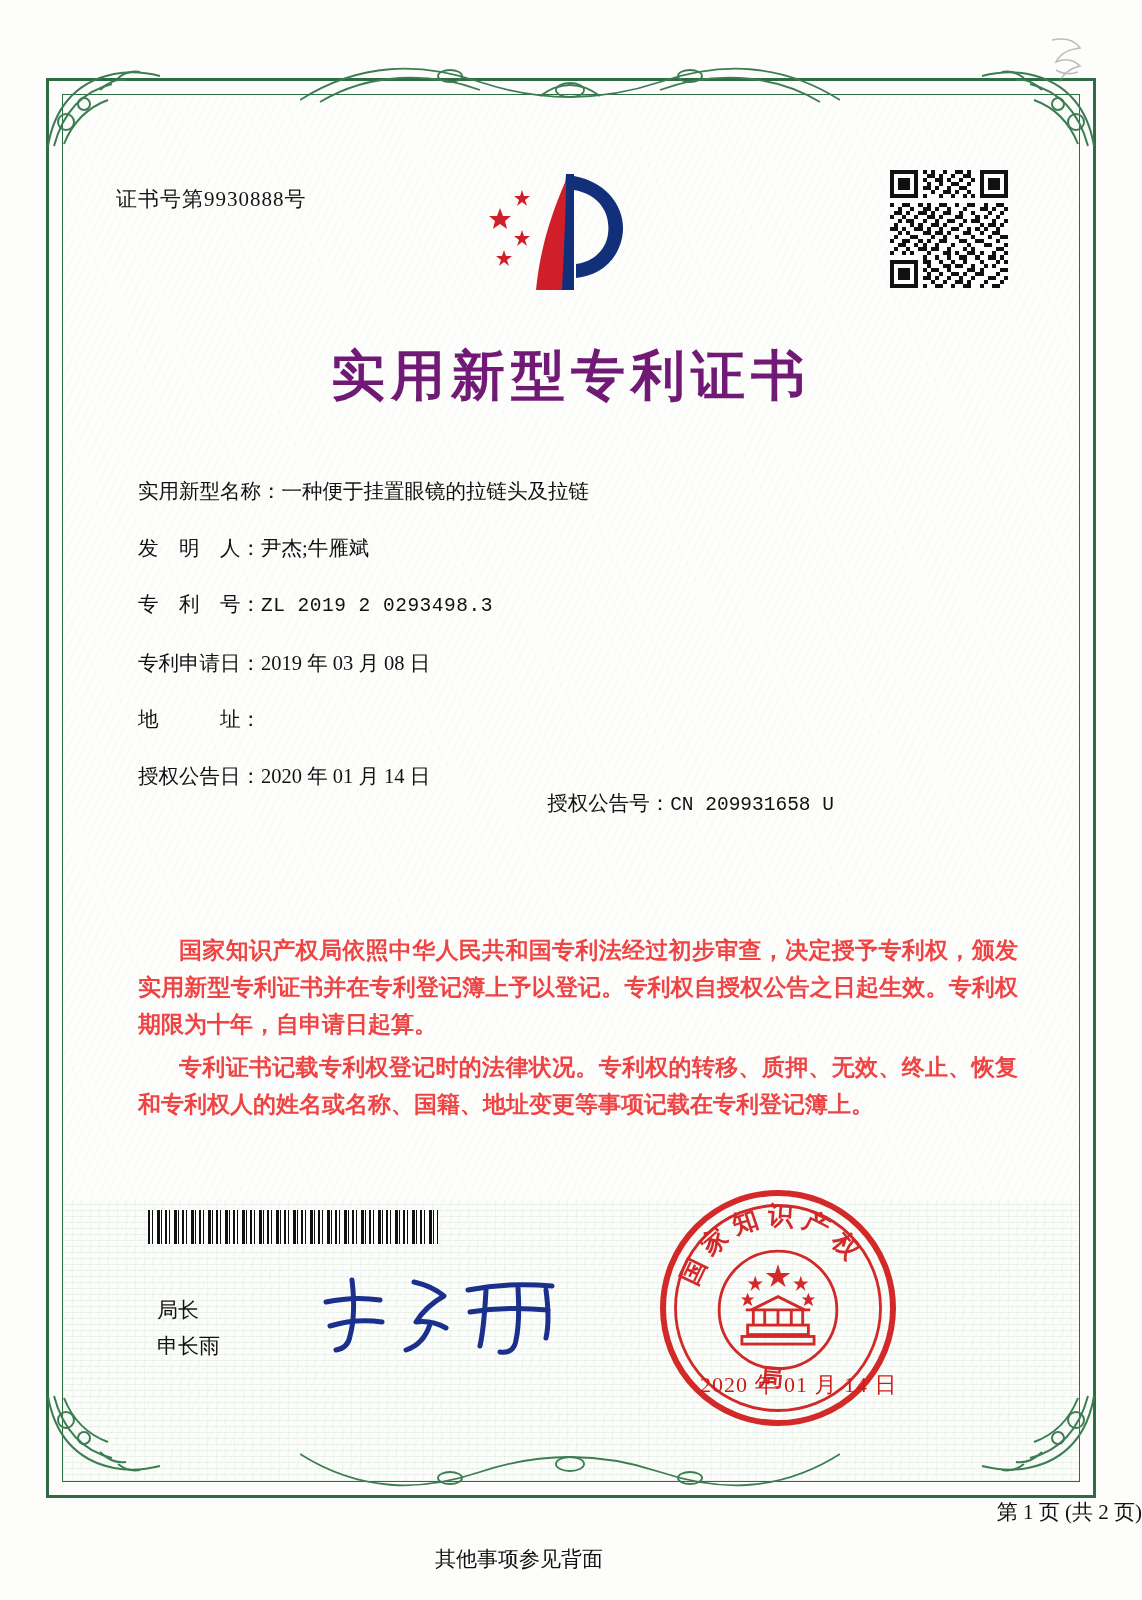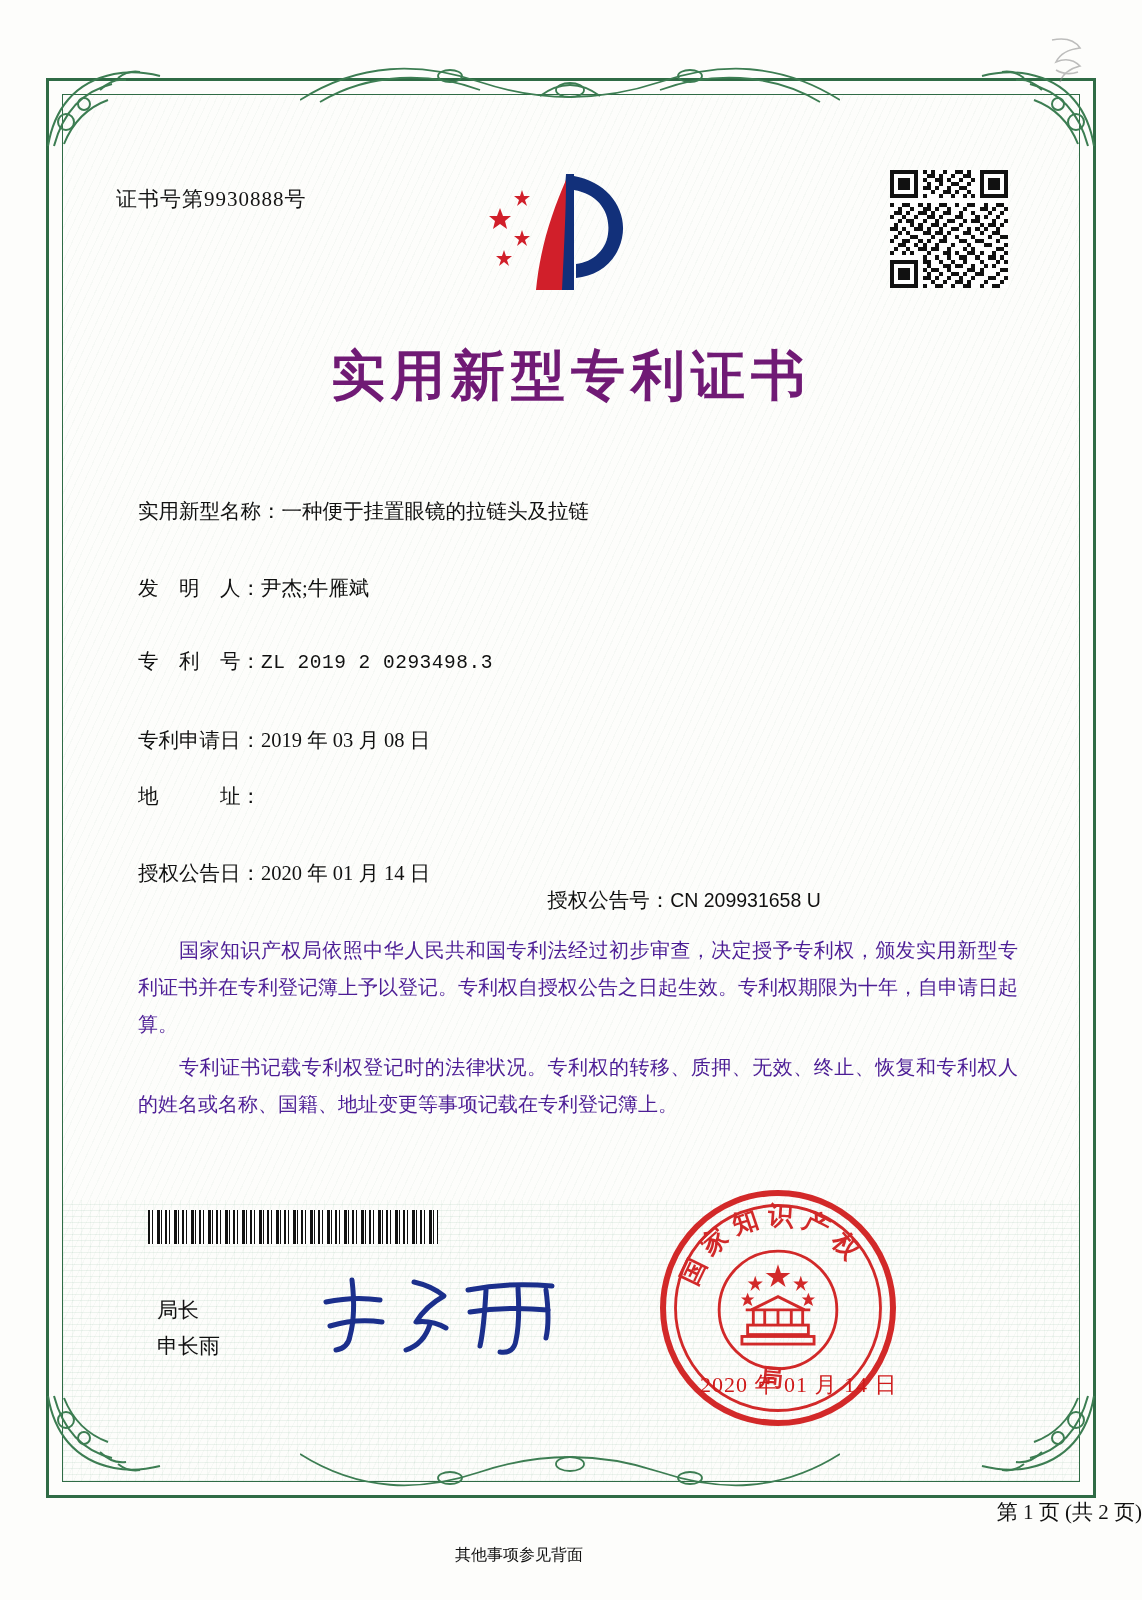--- a/index.html
+++ b/index.html
@@ -168,46 +168,46 @@
     line-height: 1.3;
   }
   .field-label {
     white-space: pre;
     flex: 0 0 auto;
     font-family: "Liberation Serif", serif;
   }
   .field-value {
     flex: 1 1 auto;
     font-family: "Liberation Serif", serif;
-    margin-top: 20px;
   }
   .field-value.mono {
     font-family: "Liberation Mono", monospace;
     font-size: 19.5px;
     letter-spacing: 0.5px;
   }
   .field-row.two-col .col-2 {
     margin-left: 76px;
     white-space: pre;
   }
   .field-row.two-col .col-2 .v {
-    font-family: Liberation Sans, sans-serif;
+    font-family: Liberation Mono, monospace;
     font-size: 19.5px;
   }
 
   
   .paragraphs {
     position: absolute;
     left: 138px;
     top: 932px;
     width: 880px;
-    font-size: 20px;
+    font-size: 23px;
     line-height: 37px;
-    color: #4c1d95;
+    color: #ef4444;
     text-align: justify;
+    font-weight: bold;
   }
   .paragraphs p {
     margin: 0 0 6px 0;
     text-indent: 41px;
   }
 
   
   .barcode {
     position: absolute;
     left: 148px;
@@ -279,21 +279,21 @@
     text-align: right;
     font-size: 21px;
     color: #111;
   }
   .back-note {
     position: absolute;
     left: 0;
     top: 1545px;
     width: 1038px;
     text-align: center;
-    font-size: 16px;
+    font-size: 21px;
     color: #111;
   }
 
   .scribble {
     position: absolute;
     left: 1040px;
     top: 30px;
     width: 60px;
     height: 60px;
     opacity: 0.55;

